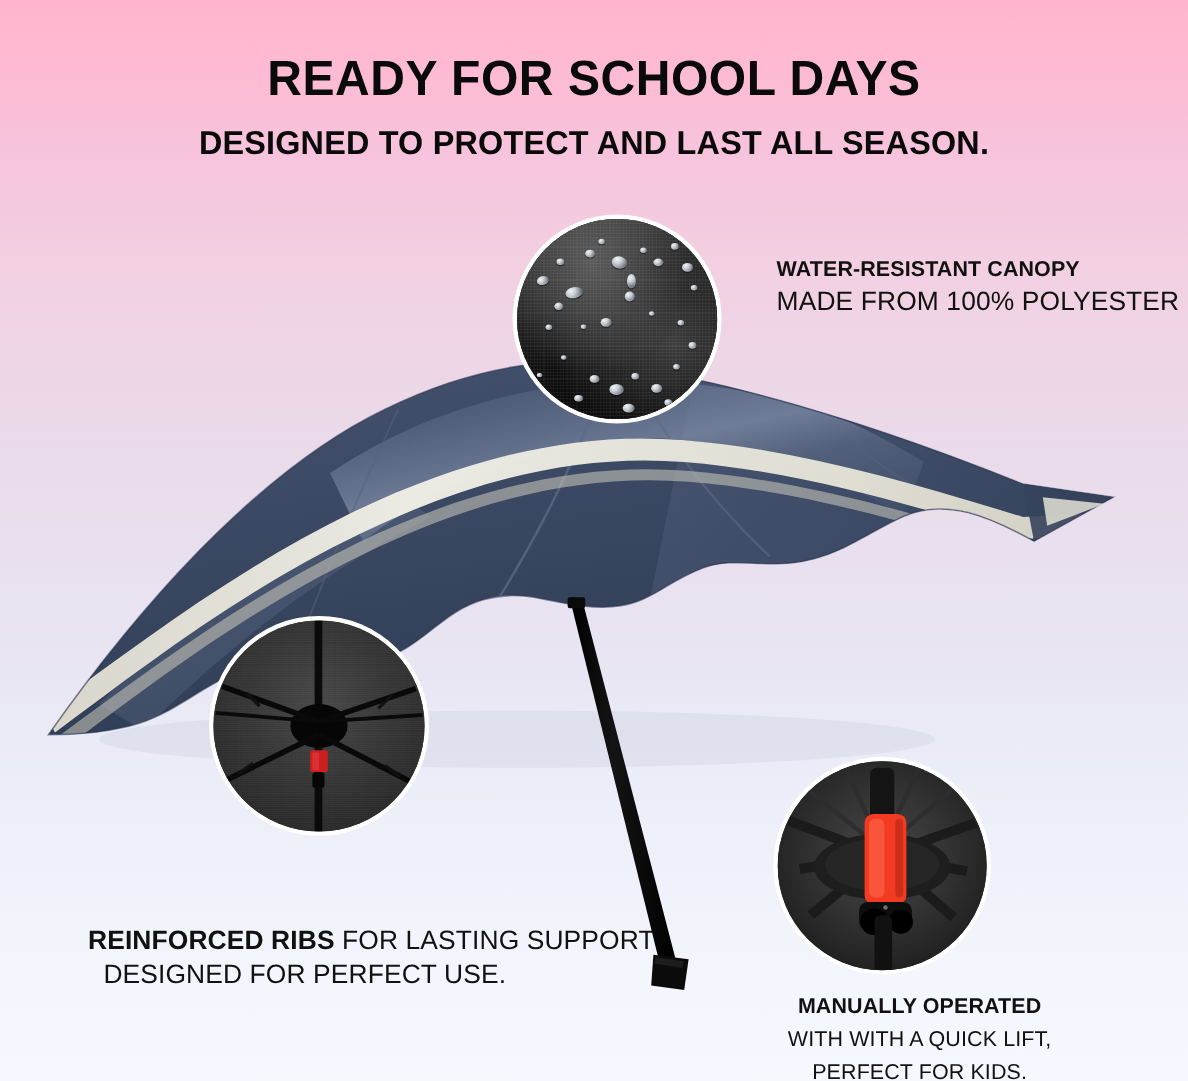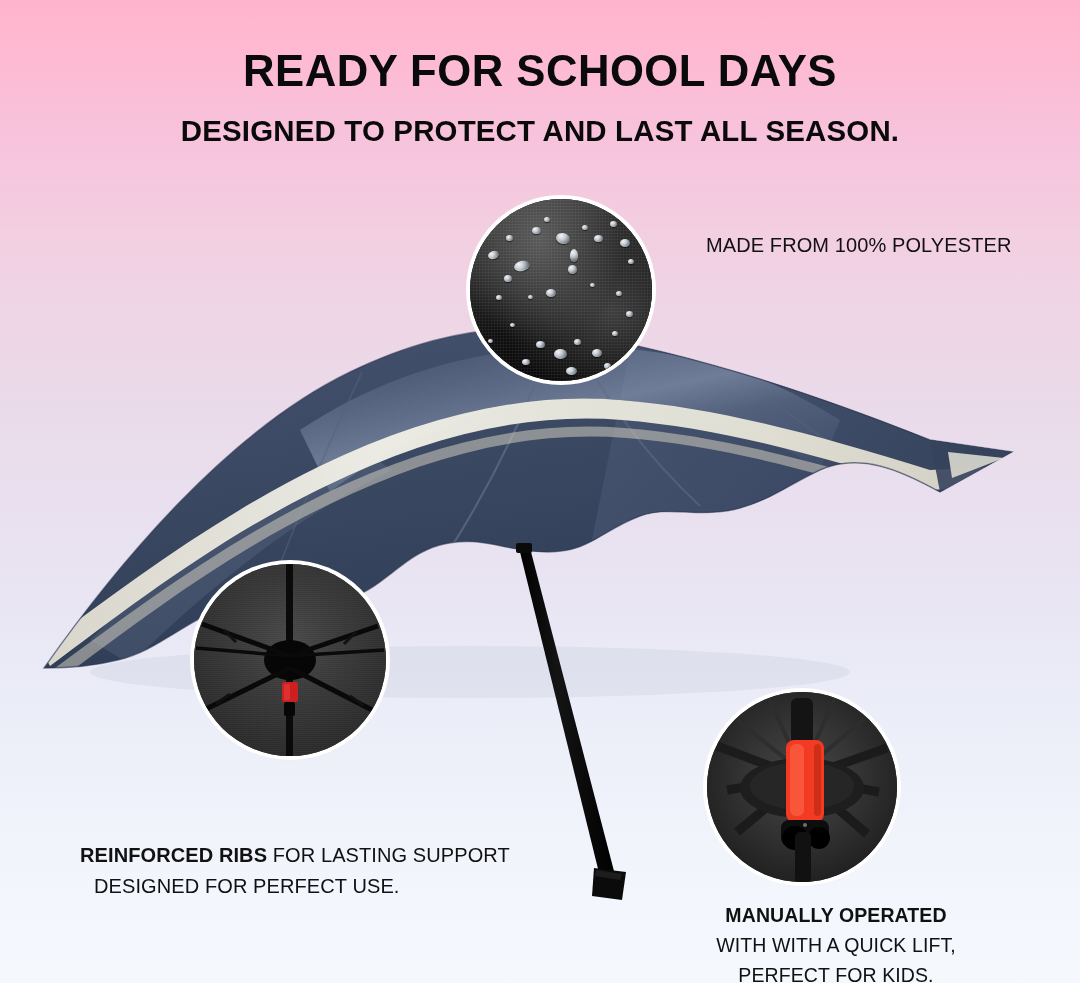--- a/index.html
+++ b/index.html
@@ -103,23 +103,23 @@
   }
 
   
   .callout{position:absolute;color:#111;}
   .callout .ln{display:block;white-space:nowrap;}
   .callout .hd{font-weight:bold;}
   .callout .bd{font-weight:normal;}
 
   #callout-water{left:706px;top:230px;font-size:19.5px;line-height:30px;letter-spacing:.1px;}
   #callout-water .ln1{font-weight:bold;font-size:19.5px;}
-  #callout-water .ln2{font-weight:normal;font-size:20px;}
-
-  #callout-ribs{left:80px;top:840px;font-size:20px;line-height:31px;letter-spacing:.1px;}
+  #callout-water .ln2{font-weight:normal;font-size:24px;}
+
+  #callout-ribs{left:80px;top:840px;font-size:24px;line-height:31px;letter-spacing:.1px;}
   #callout-ribs .ln2{padding-left:14px;}
 
   #callout-manual{left:676px;top:900px;font-size:19.5px;line-height:30px;letter-spacing:.1px;text-align:center;width:320px;}
   #callout-manual .ln1{font-weight:bold;}
 </style>
 </head>
 <body>
 
 <div id="stage">
 
@@ -278,20 +278,21 @@
       <span class="drop" style="left:142px;top:132px;width:6px;height:5px;"></span>
       <span class="drop" style="left:156px;top:112px;width:7px;height:6px;"></span>
       <span class="drop" style="left:52px;top:160px;width:8px;height:6px;"></span>
       <span class="drop" style="left:96px;top:168px;width:11px;height:8px;"></span>
       <span class="drop" style="left:134px;top:164px;width:7px;height:6px;"></span>
       <span class="drop" style="left:18px;top:140px;width:5px;height:4px;"></span>
     </div>
   </div>
 
   <div class="callout" id="callout-water">
+    <span class="ln ln1">WATER-RESISTANT CANOPY</span>
     <span class="ln ln2">MADE FROM 100% POLYESTER</span>
   </div>
 
   <div class="inset" id="inset-ribs">
     <div class="base"></div>
     <div class="grain"></div>
     <svg class="tex" viewBox="0 0 192 192" aria-hidden="true">
 
       <rect x="92" y="0" width="7" height="192" fill="#0a0a0a"></rect>
 

